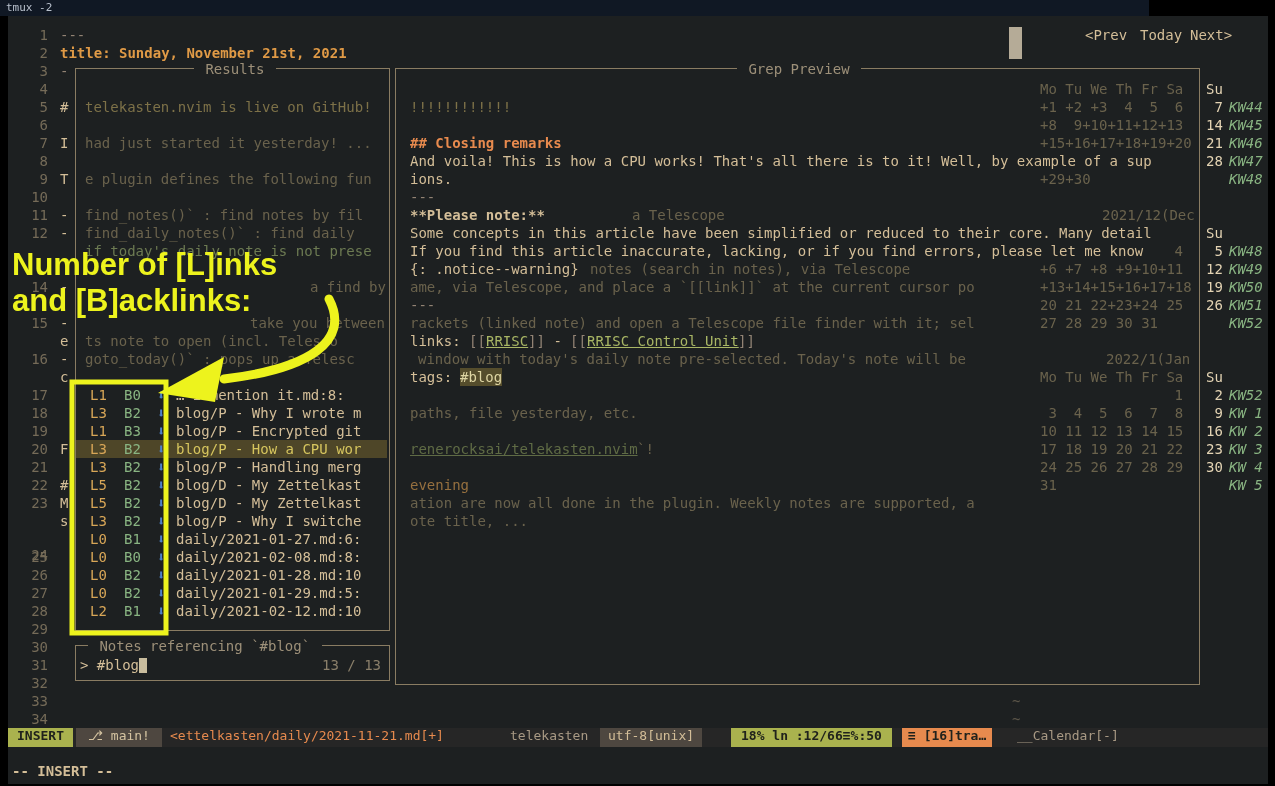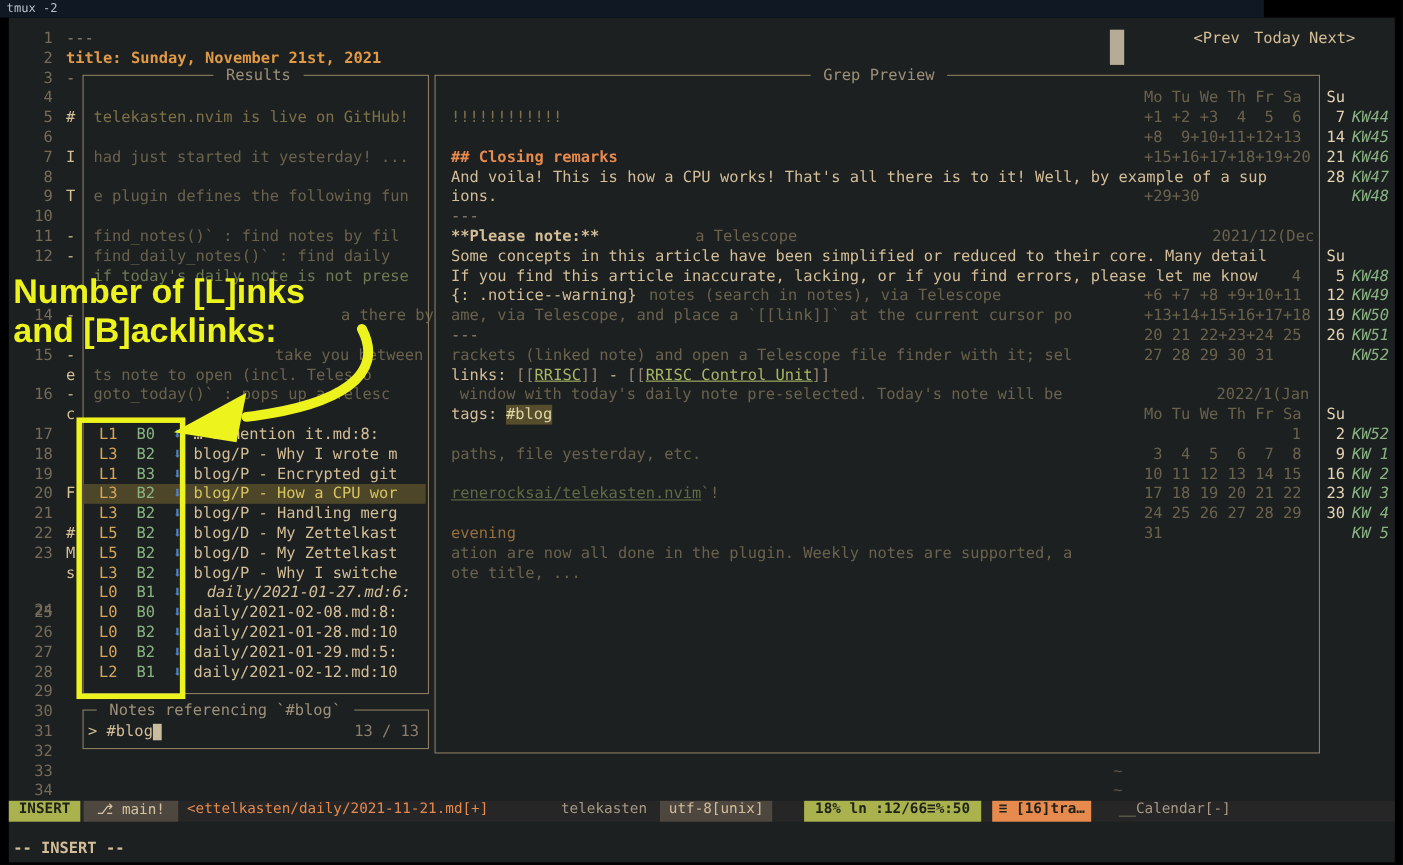--- a/index.html
+++ b/index.html
@@ -133,21 +133,21 @@
     <span class="f fg" style="left: 60px; top: 134px;">I</span>
     <span class="f dim" style="left: 85px; top: 134px;">had just started it yesterday! ...</span>
     <span class="f fg" style="left: 60px; top: 170px;">T</span>
     <span class="f dim" style="left: 85px; top: 170px;">e plugin defines the following fun</span>
     <span class="f fg" style="left: 60px; top: 206px;">-</span>
     <span class="f dim" style="left: 85px; top: 206px;">find_notes()` : find notes by fil</span>
     <span class="f fg" style="left: 60px; top: 224px;">-</span>
     <span class="f dim" style="left: 85px; top: 224px;">find_daily_notes()` : find daily</span>
     <span class="f dimg" style="left: 85px; top: 242px;">if today's daily note is not prese</span>
     <span class="f fg" style="left: 60px; top: 278px;">-</span>
-    <span class="f dim" style="left: 310px; top: 278px;">a there by</span>
+    <span class="f dim" style="left: 310px; top: 278px;">a find by</span>
     <span class="f fg" style="left: 60px; top: 314px;">-</span>
     <span class="f dim" style="left: 250px; top: 314px;">take you between</span>
     <span class="f fg" style="left: 60px; top: 332px;">e</span>
     <span class="f dim" style="left: 85px; top: 332px;">ts note to open (incl. Telesco</span>
     <span class="f fg" style="left: 60px; top: 350px;">-</span>
     <span class="f dim" style="left: 85px; top: 350px;">goto_today()` : pops up a Telesc</span>
     <span class="f fg" style="left: 60px; top: 368px;">c</span>
     <span class="f fg" style="left: 60px; top: 440px;">F</span>
     <span class="f fg" style="left: 60px; top: 476px;">#</span>
     <span class="f fg" style="left: 60px; top: 494px;">M</span>
@@ -282,21 +282,21 @@
     <div class="rrow" style="top: 512px;">
       <span class="f lnv" style="left: 14px; top: 0px;">L3</span>
       <span class="f bnv" style="left: 48px; top: 0px;">B2</span>
       <span class="f arrow" style="left: 81px; top: 0px;">⬇</span>
       <span class="f fg" style="left: 100px; top: 0px;">blog/P - Why I switche</span>
     </div>
     <div class="rrow" style="top: 530px;">
       <span class="f lnv" style="left: 14px; top: 0px;">L0</span>
       <span class="f bnv" style="left: 48px; top: 0px;">B1</span>
       <span class="f arrow" style="left: 81px; top: 0px;">⬇</span>
-      <span class="f fg" style="left: 112px; top: 0px; font-style: italic;">daily/2021-01-27.md:6:</span>
+      <span class="f fg" style="left: 100px; top: 0px;">daily/2021-01-27.md:6:</span>
     </div>
     <div class="rrow" style="top: 548px;">
       <span class="f lnv" style="left: 14px; top: 0px;">L0</span>
       <span class="f bnv" style="left: 48px; top: 0px;">B0</span>
       <span class="f arrow" style="left: 81px; top: 0px;">⬇</span>
       <span class="f fg" style="left: 100px; top: 0px;">daily/2021-02-08.md:8:</span>
     </div>
     <div class="rrow" style="top: 566px;">
       <span class="f lnv" style="left: 14px; top: 0px;">L0</span>
       <span class="f bnv" style="left: 48px; top: 0px;">B2</span>

